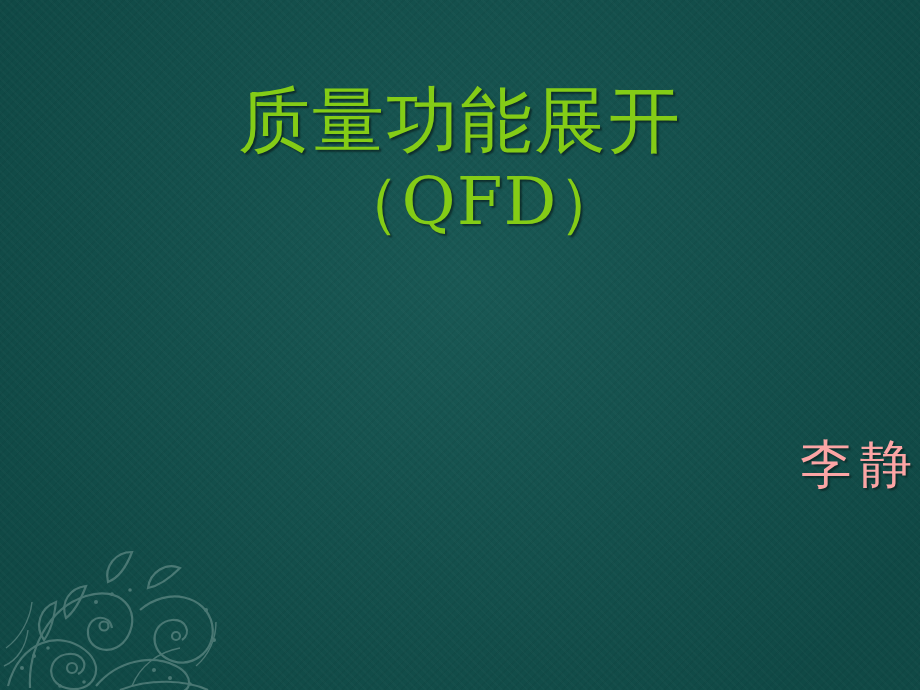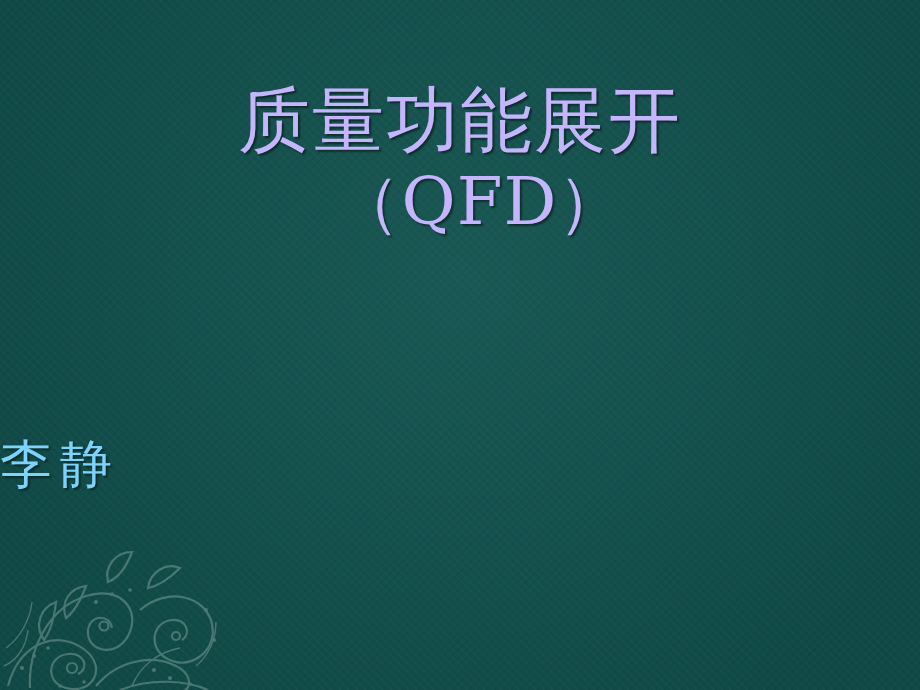--- a/index.html
+++ b/index.html
@@ -24,43 +24,43 @@
       repeating-linear-gradient(-45deg, rgba(0,0,0,0.035) 0px, rgba(0,0,0,0.035) 2px, rgba(0,0,0,0) 2px, rgba(0,0,0,0) 6px),
       radial-gradient(circle at 50% 40%, rgba(255,255,255,0.03), rgba(0,0,0,0.12) 85%);
     pointer-events: none;
   }
   #title-block {
     position: absolute;
     left: 0;
     right: 0;
     top: 82px;
     text-align: center;
-    color: #c4b5fd;
+    color: #84cc16;
     line-height: 1.08;
     text-shadow: 2px 2px 2px rgba(0,0,0,0.45);
   }
   .title-line-1 {
     font-size: 72px;
     letter-spacing: 2px;
     font-family: "DejaVu Serif", "Liberation Serif", serif;
   }
   .title-line-2 {
     font-size: 66px;
     letter-spacing: 1px;
     margin-top: 6px;
     font-family: "DejaVu Serif", "Liberation Serif", serif;
     padding-left: 39px;
   }
   #author-block {
     position: absolute;
     left: 0;
     right: 0;
     top: 430px;
-    text-align: left;
-    color: #7dd3fc;
+    text-align: right;
+    color: #fca5a5;
     font-size: 52px;
     letter-spacing: 8px;
     font-family: "DejaVu Serif", "Liberation Serif", serif;
     text-shadow: 2px 2px 2px rgba(0,0,0,0.4);
   }
   
   #corner-ornament {
     position: absolute;
     left: 0;
     bottom: 0;

